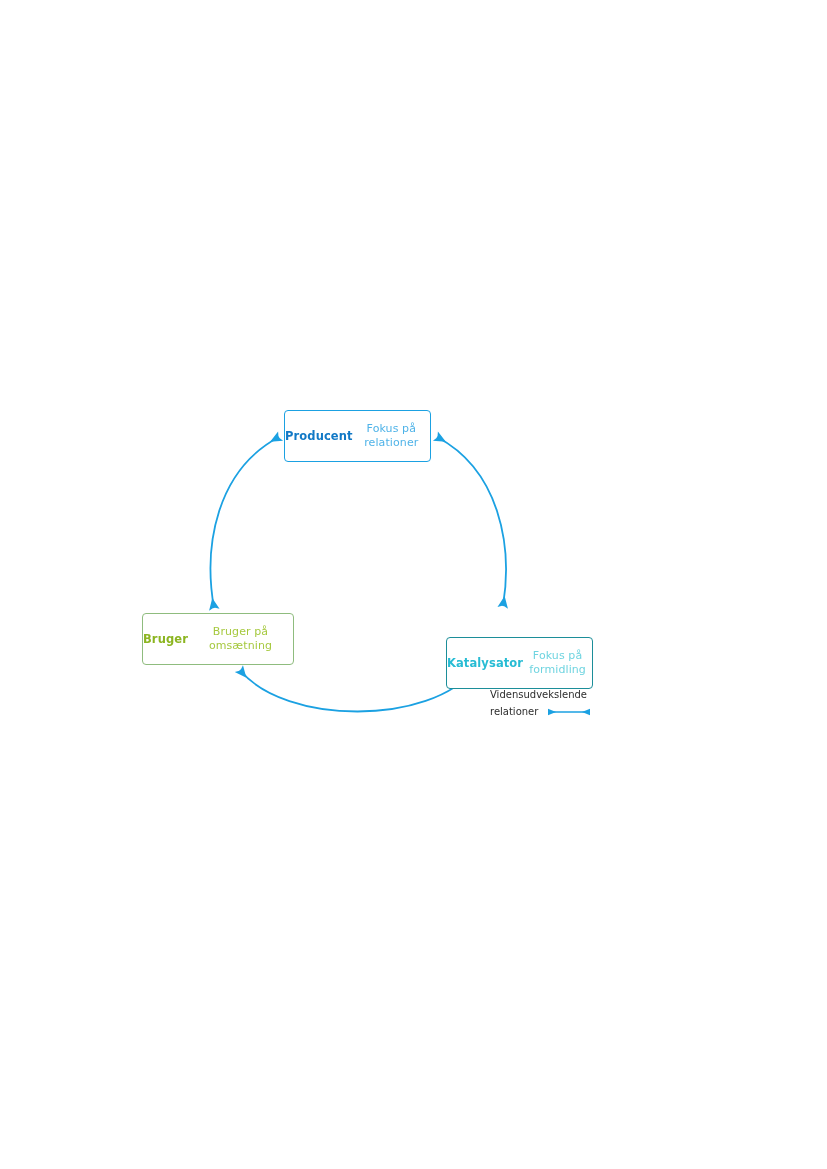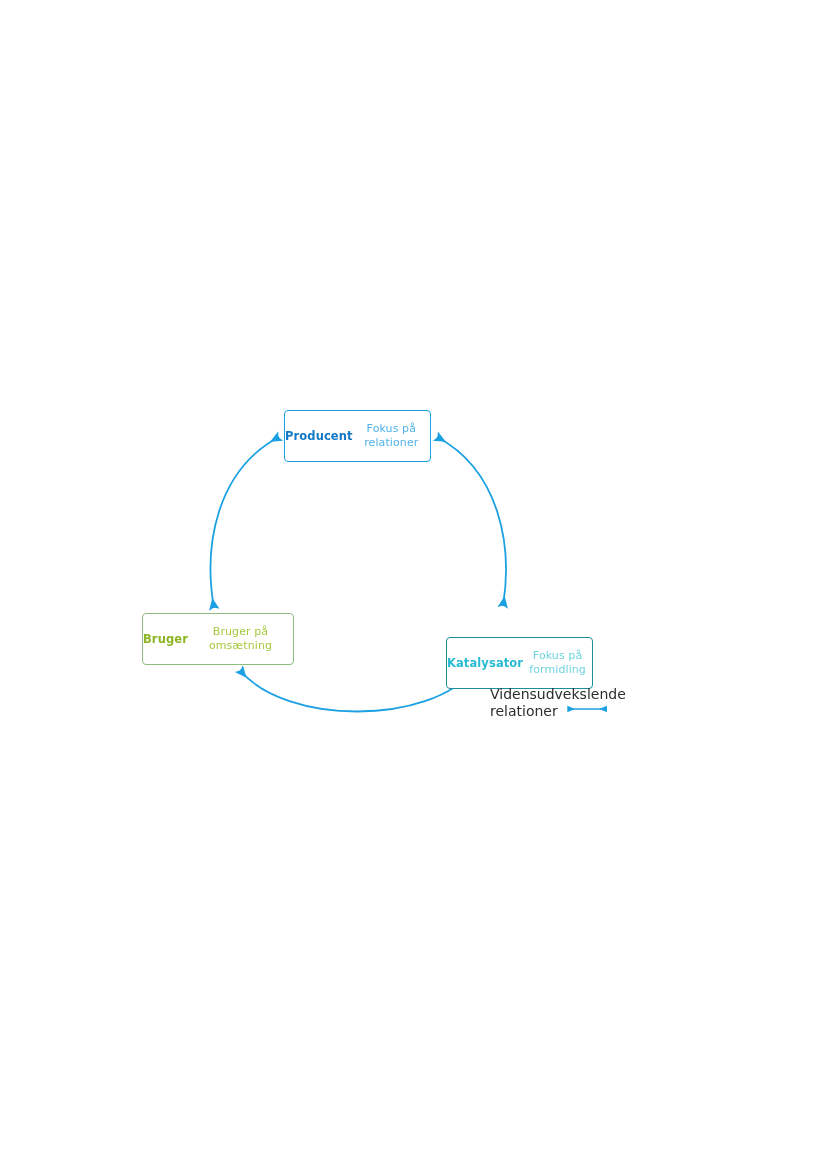--- a/index.html
+++ b/index.html
@@ -82,28 +82,28 @@
   #node-katalysator .node-title { color: #27bcd4; }
   #node-katalysator .node-subtitle { color: #6fd4e0; }
 
   #legend {
     position: absolute;
     left: 490px;
     top: 686px;
     width: 120px;
   }
   .legend-line {
-    font-size: 14px;
+    font-size: 10px;
     line-height: 17px;
     color: #2d2d2d;
     white-space: nowrap;
   }
   .legend-row {
     display: flex;
-    align-items: flex-start;
+    align-items: center;
     gap: 6px;
   }
 </style>
 </head>
 <body>
 
 <div id="diagram-root">
 
   <svg class="canvas" viewBox="0 0 827 1169">
     <defs>

